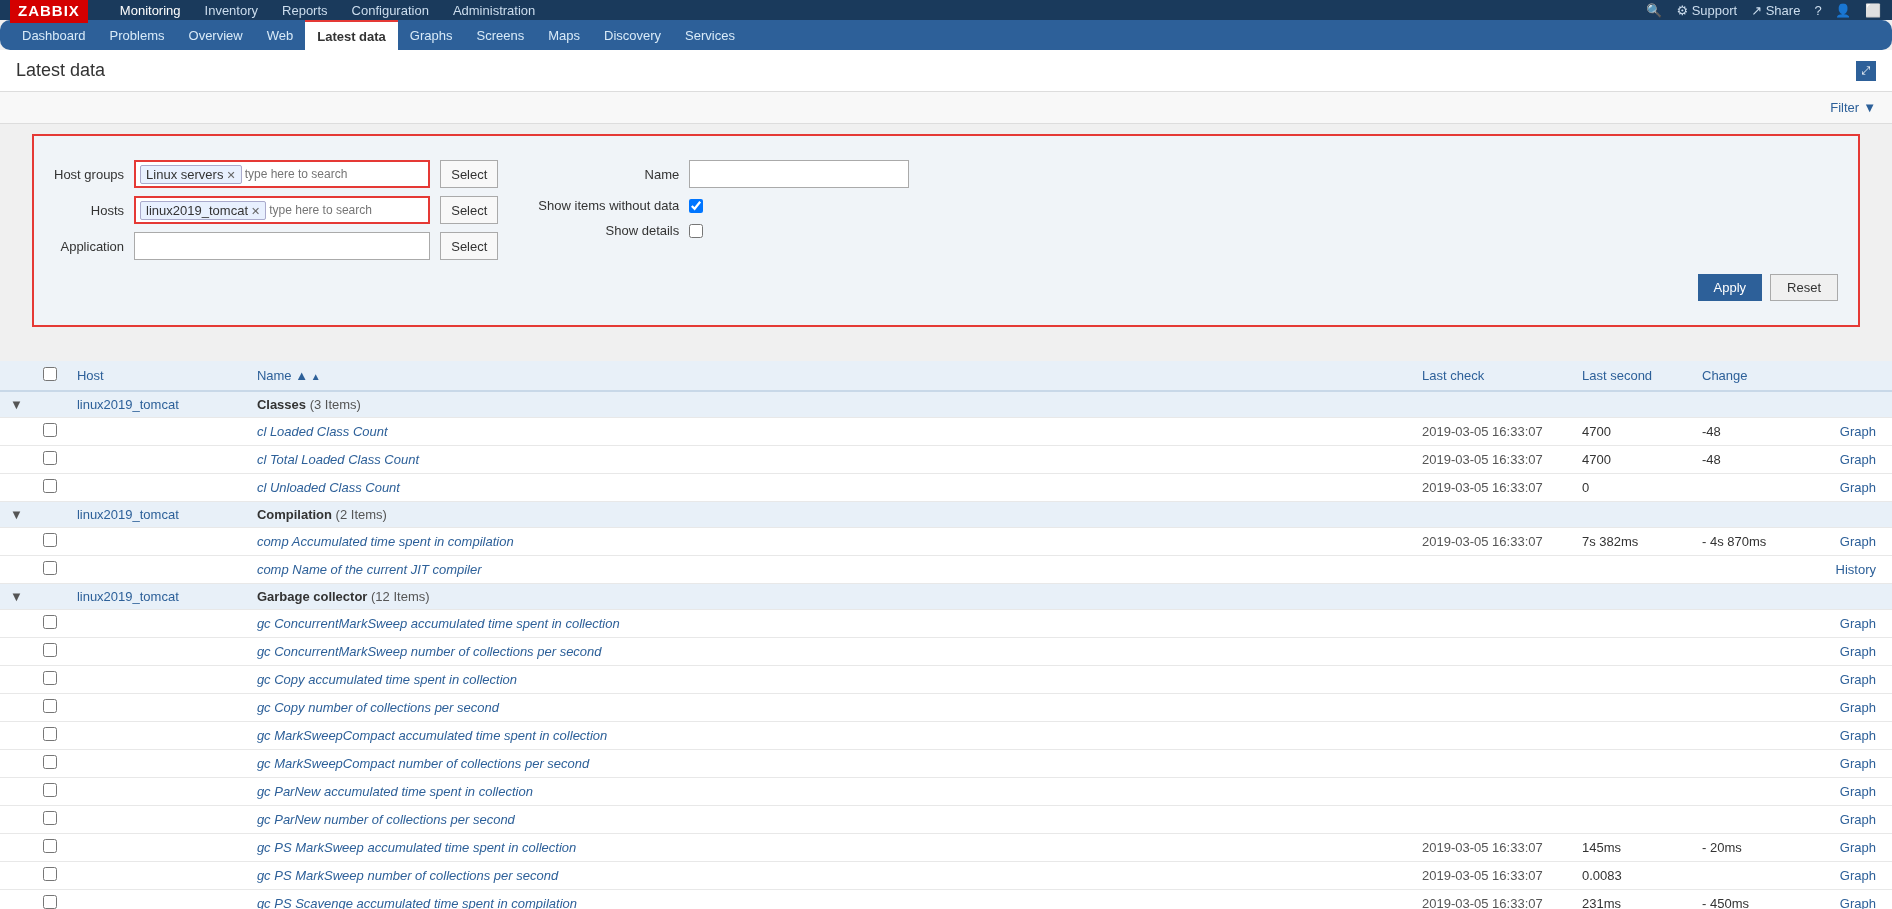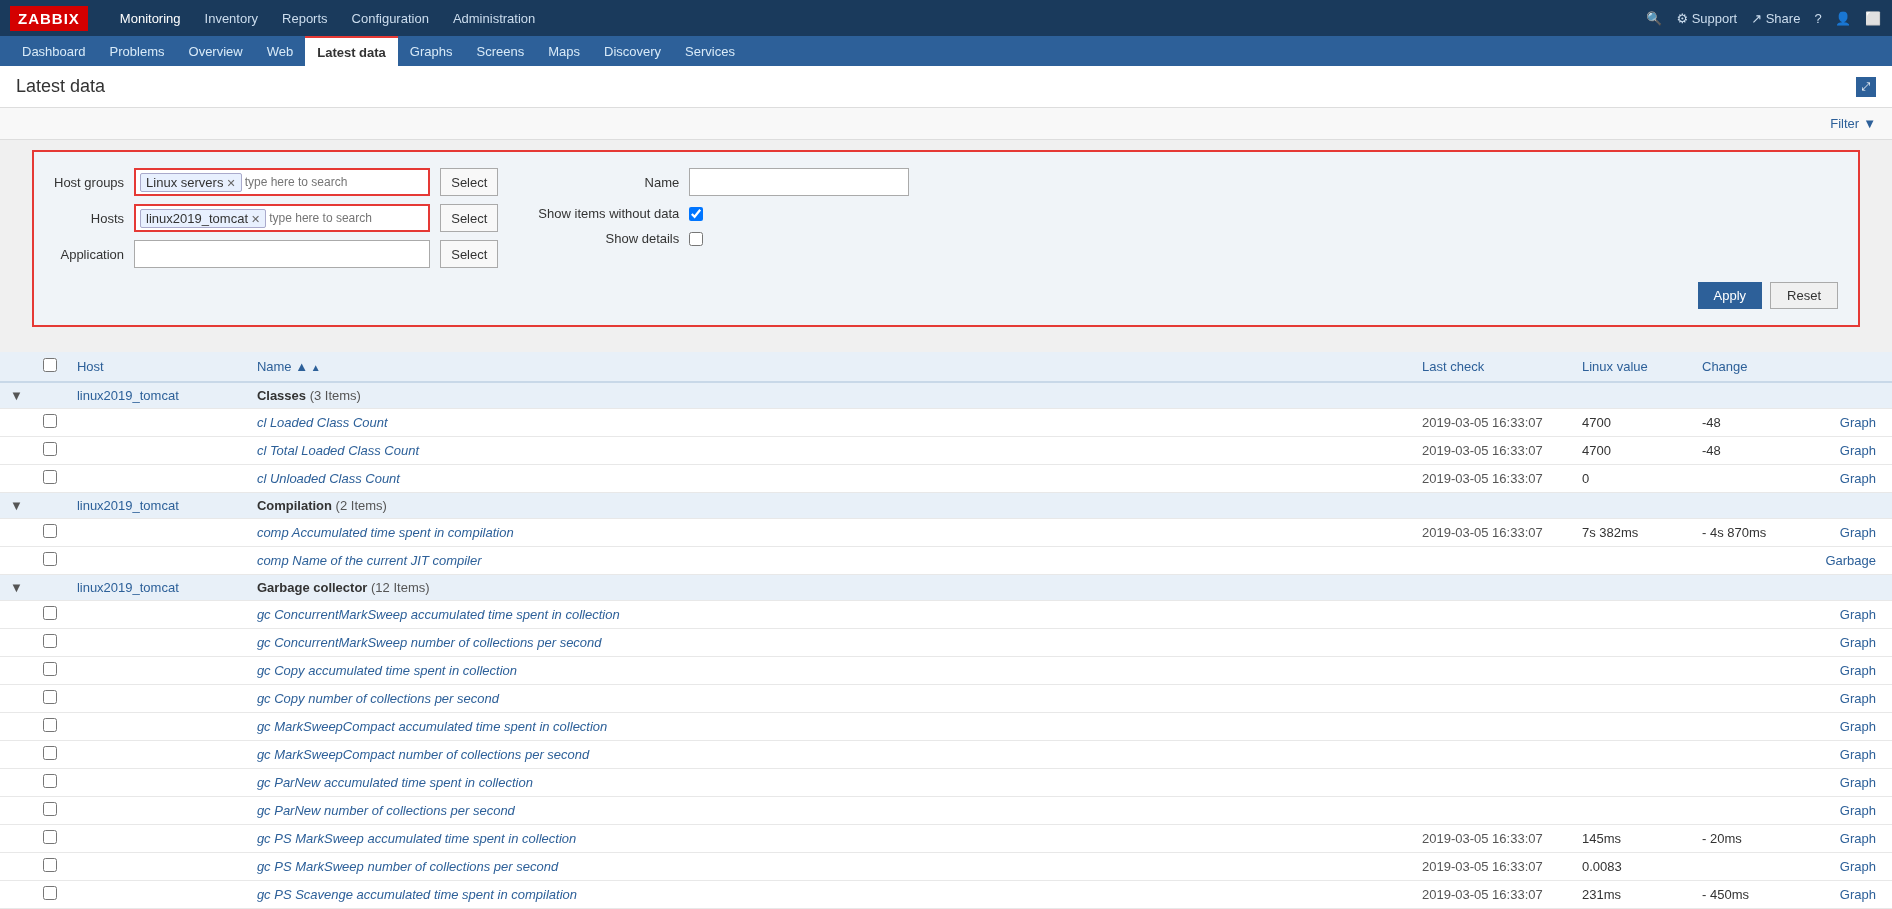--- a/index.html
+++ b/index.html
@@ -3,21 +3,21 @@
   <meta charset="utf-8">
   <style>
     * { box-sizing: border-box; margin: 0; padding: 0; font-family: Arial, sans-serif; font-size: 13px; }
     body { background: #f0f0f0; min-width: 1892px; }
 
     
     .top-nav {
       background: #1a3a5c;
       display: flex;
       align-items: center;
-      height: 36px;
+      height: 20px;
       padding: 0 10px;
     }
     .logo {
       background: #d40000;
       color: #fff;
       font-weight: bold;
       font-size: 15px;
       padding: 4px 8px;
       margin-right: 20px;
       letter-spacing: 1px;
@@ -42,20 +42,21 @@
     }
     .top-nav-right span { cursor: pointer; color: #cde; }
 
     
     .sub-nav {
       background: #2d6099;
       display: flex;
       align-items: center;
       height: 30px;
       padding: 13px 10px;
+      border-radius: 10px;
     }
     .sub-nav-item {
       color: #d8eaf8;
       padding: 0 12px;
       height: 30px;
       display: flex;
       align-items: center;
       cursor: pointer;
       font-size: 13px;
     }
@@ -105,22 +106,22 @@
       display: flex;
       align-items: center;
       gap: 4px;
       font-size: 13px;
     }
 
     
     .filter-form {
       background: #f0f4f8;
       border: 1px solid #c8d8e8;
-      padding: 16px 20px;
-      margin: 0 16px 15px 16px;
+      padding: 24px 20px;
+      margin: 0 16px 24px 16px;
     }
     .filter-form-inner {
       display: flex;
       gap: 40px;
       align-items: flex-start;
     }
     .filter-left {
       display: grid;
       grid-template-columns: auto 1fr auto;
       gap: 8px 10px;
@@ -359,21 +360,21 @@
   <table>
     <thead>
       <tr>
         <th style="width:20px;"></th>
         <th style="width:24px;">
           <input type="checkbox" style="">
         </th>
         <th style="width:180px;">Host</th>
         <th class="sort-asc">Name ▲</th>
         <th style="width:160px; color:#2d6099;">Last check</th>
-        <th style="width:120px;">Linux value</th>
+        <th style="width:120px;">Last second</th>
         <th style="width:120px;">Change</th>
         <th style="width:80px;"></th>
       </tr>
     </thead>
     <tbody id="table-body">
     <tr class="section-row">
     <td class="chevron-cell">▼</td>
     <td></td>
     <td class="host-link">linux2019_tomcat</td>
     <td class="section-title">
@@ -437,21 +438,21 @@
       <td class="action-link"><a style="color:#2d6099;cursor:pointer;text-decoration:none;">Graph</a></td>
     </tr>
         <tr>
       <td></td>
       <td><input type="checkbox" style=""></td>
       <td></td>
       <td class="item-link">comp Name of the current JIT compiler</td>
       <td style="color:#555;"></td>
       <td></td>
       <td></td>
-      <td class="action-link"><a style="color:#2d6099;cursor:pointer;text-decoration:none;">Garbage</a></td>
+      <td class="action-link"><a style="color:#2d6099;cursor:pointer;text-decoration:none;">History</a></td>
     </tr>
         <tr class="section-row">
     <td class="chevron-cell">▼</td>
     <td></td>
     <td class="host-link">linux2019_tomcat</td>
     <td class="section-title">
       Garbage collector <span class="section-count">(12 Items)</span>
     </td>
     <td></td>
     <td></td>

